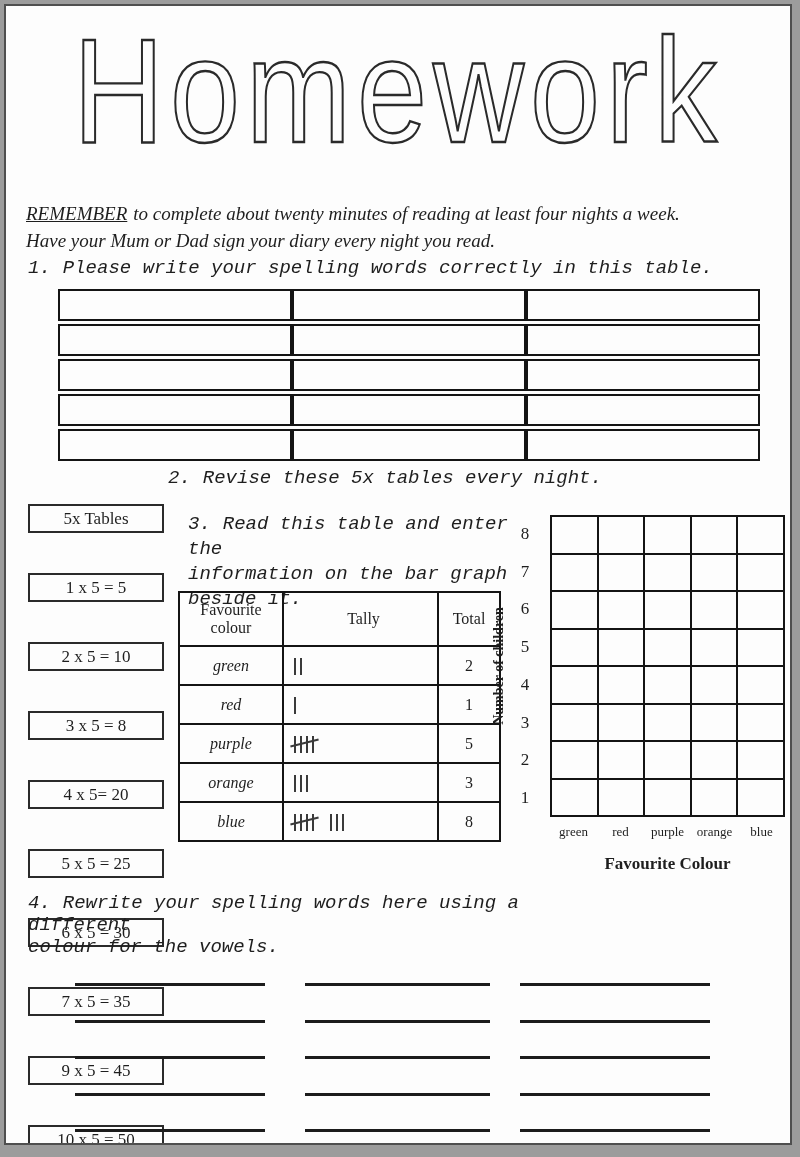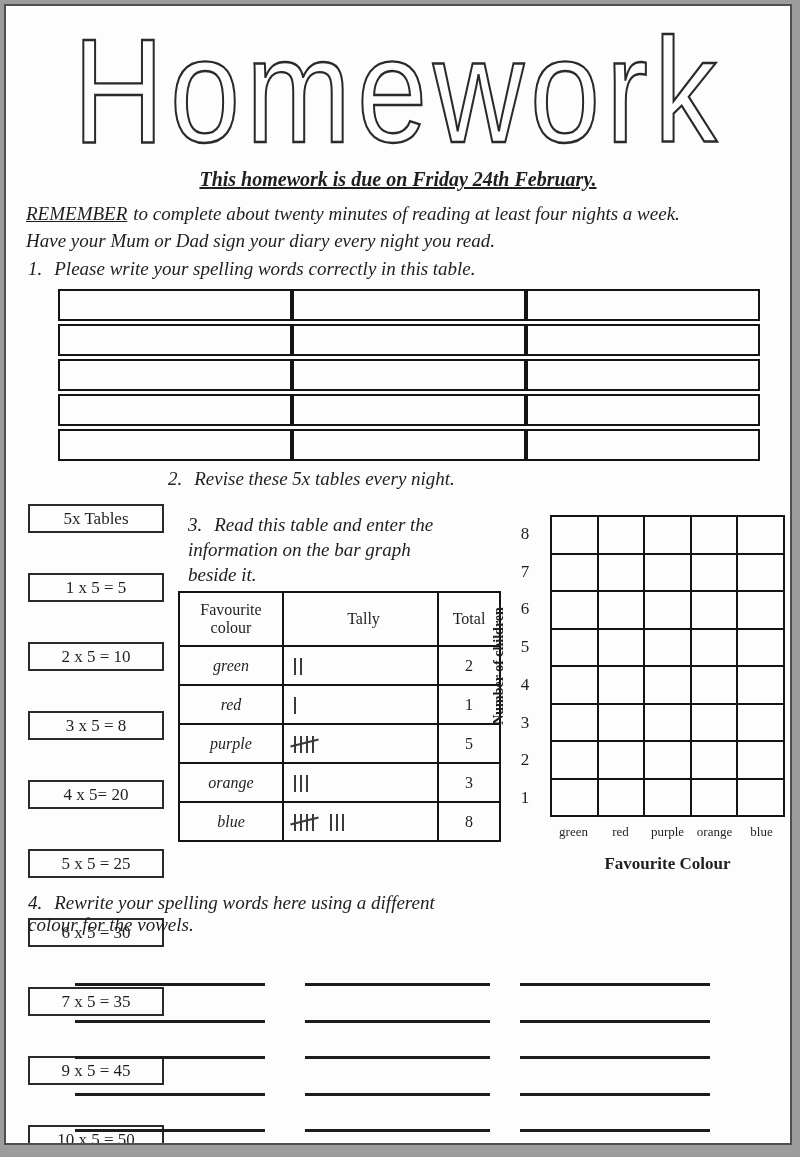--- a/index.html
+++ b/index.html
@@ -28,21 +28,21 @@
     transform:scaleY(1.18);transform-origin:center top;
     white-space:nowrap;
   }
   
   .due{position:absolute;top:162px;left:0;width:100%;text-align:center;}
   .due span{font-size:20px;font-weight:bold;font-style:italic;text-decoration:underline;}
   
   .remember{position:absolute;top:194px;left:20px;right:16px;font-style:italic;font-size:19px;line-height:27px;}
   .remember u{margin-right:6px;}
   
-  .task{position:absolute;font-style:italic;font-size:19px;line-height:25px;}
+  .task{position:absolute;font-style:italic;font-size:19px;line-height:25px;font-family:Liberation Mono, monospace;}
   .task .tnum{margin-right:12px;}
   #task1{top:250px;left:22px;}
   #task2{top:460px;left:162px;}
   #task3{top:506px;left:174px;width:330px;margin-left:8px;}
   #task4{top:886px;left:22px;width:520px;line-height:22px;}
   
   .spelling{position:absolute;top:280px;left:52px;width:702px;border-collapse:separate;border-spacing:0 3px;}
   .spelling td{border:2px solid var(--line);height:26px;width:33.3%;}
   
   .times{position:absolute;top:458px;left:22px;width:136px;}
@@ -90,23 +90,20 @@
   .wline:nth-child(3){width:190px;margin-left:30px;}
 </style>
 </head>
 <body>
 
 <div class="frame">
   <div class="page">
 
     <div class="title">Homework</div>
 
-    <div class="due">
-      <span>This homework is due on Friday 24th February.</span>
-    </div>
 
     <div class="remember">
       <div><u>REMEMBER</u><span>to complete about twenty minutes of reading at least four nights a week.</span></div>
       <div>Have your Mum or Dad sign your diary every night you read.</div>
     </div>
 
     <div class="task" id="task1"><span class="tnum">1.</span>Please write your spelling words correctly in this table.</div>
 
     <table class="spelling">
       <tbody id="spelling-body">

